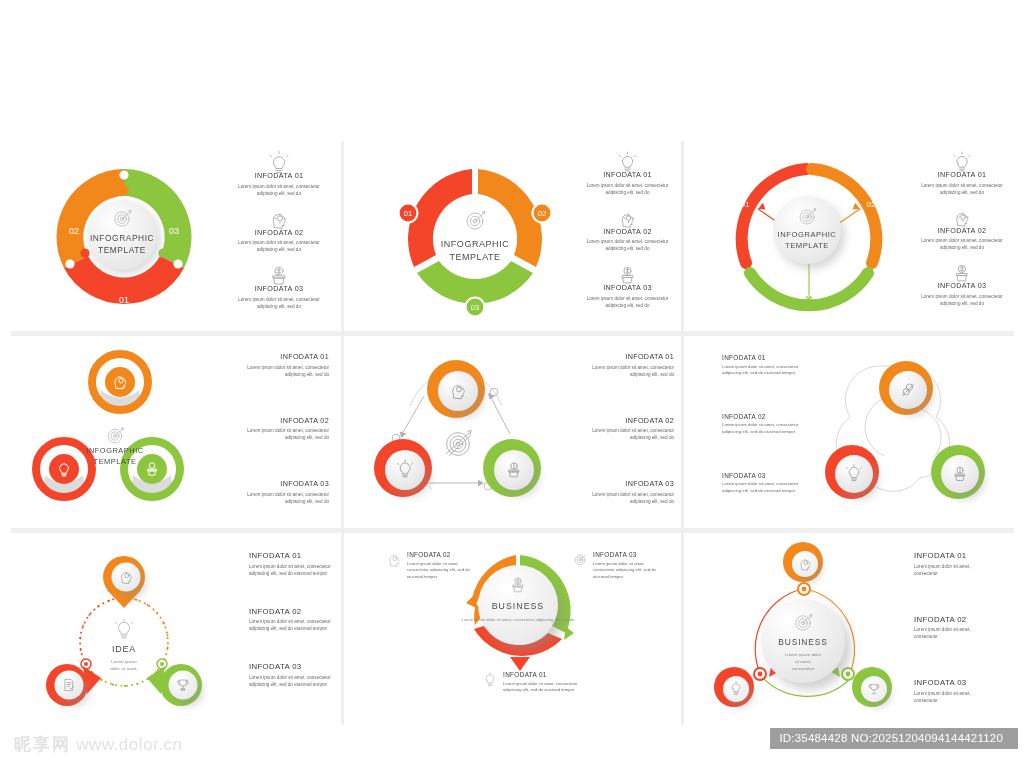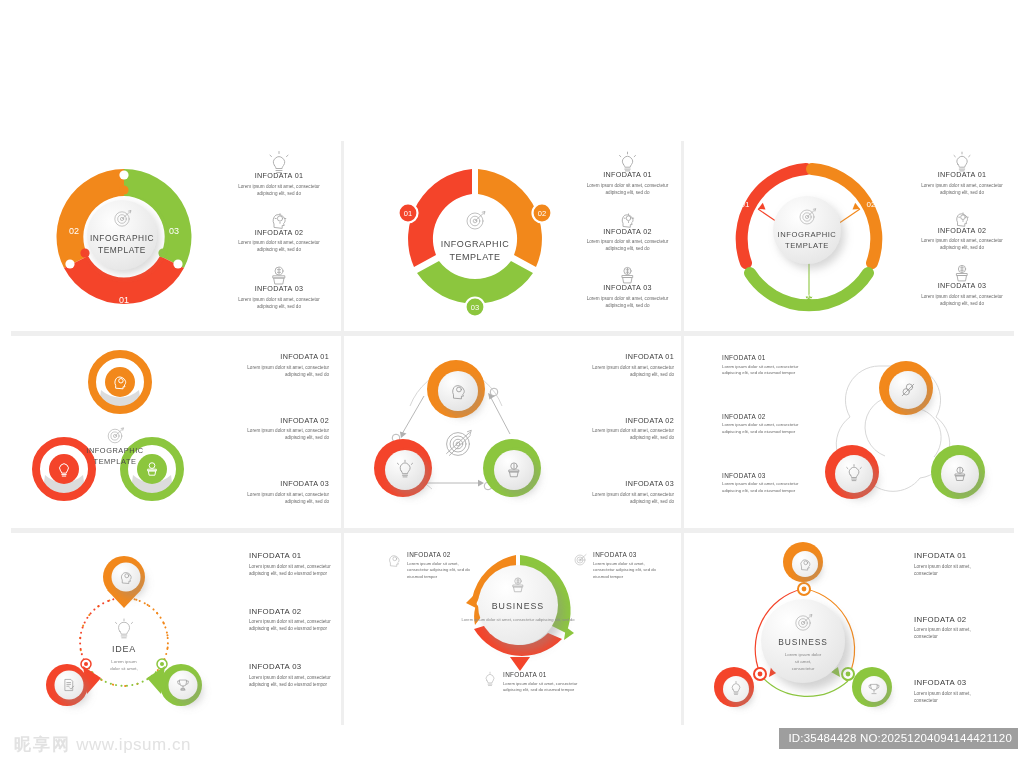--- a/index.html
+++ b/index.html
@@ -93,21 +93,21 @@
   .wm {
     position: absolute; left: 14px; top: 733px;
     font-size: 17px; color: #e2e2e2;
     font-family: "Liberation Sans", sans-serif;
     letter-spacing: .5px; white-space: nowrap;
   }
   .wm .cn { font-family: "DejaVu Sans", sans-serif; font-weight: 700; letter-spacing: 2px; }
   .idbadge {
     position: absolute; right: 6px; top: 728px;
     background: #9e9e9e; color: #ffffff;
-    font-size: 11.5px; padding: 4px 6px 5px 9px;
+    font-size: 11.5px; padding: 4px 15px 5px 9px;
     letter-spacing: .2px; white-space: nowrap;
     font-family: "Liberation Sans", sans-serif;
   }
 </style>
 </head>
 <body>
 
 <div class="page">
 
   <div class="grid">
@@ -825,17 +825,17 @@
           <div class="info-body" style="width:58px">Lorem ipsum dolor sit amet, consectetur</div>
         </div>
       </div>
     </div>
 
   </div>
 
   <div class="footer"></div>
   <div class="wm">
     <span class="cn">昵享网</span>
-    <span>www.ipsum.cn</span>
+    <span>www.dolor.cn</span>
   </div>
   <div class="idbadge">ID:35484428 NO:20251204094144421120</div>
 
 </div>
 
 </body></html>

